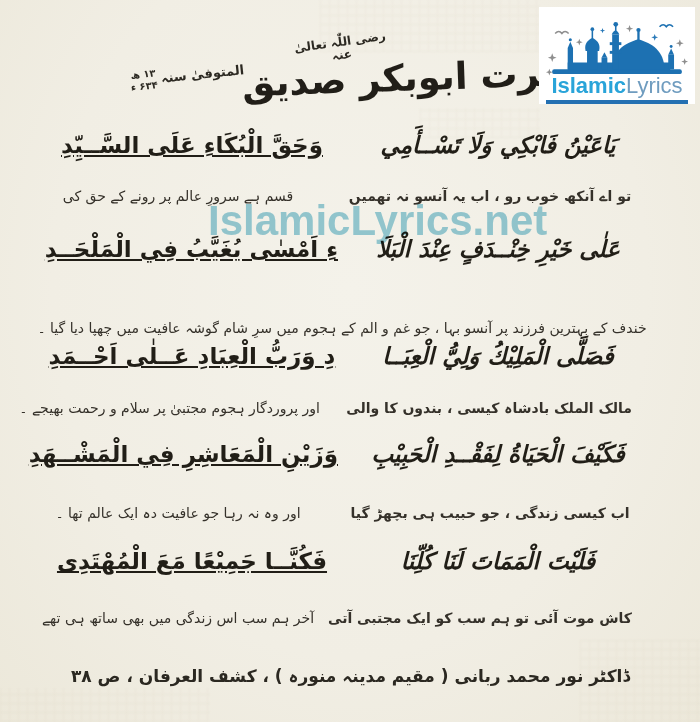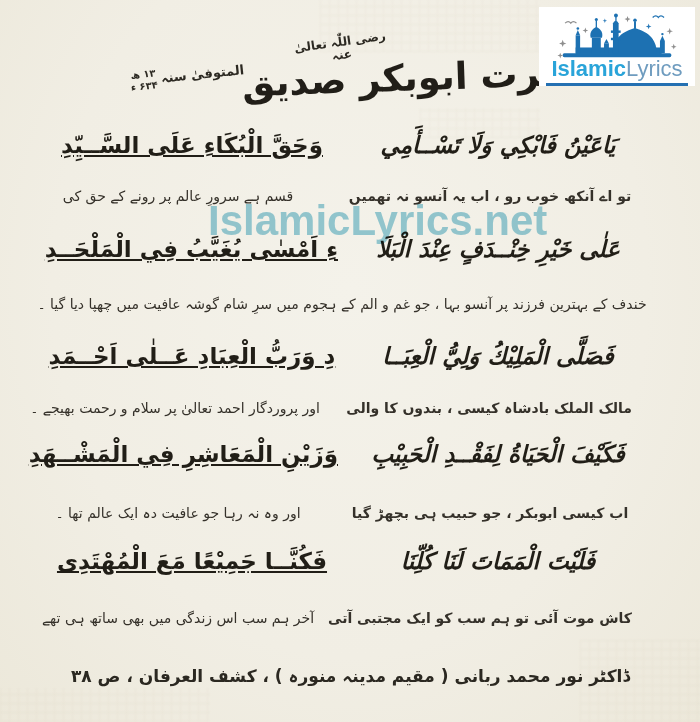--- a/index.html
+++ b/index.html
@@ -20,24 +20,24 @@
       repeating-linear-gradient(0deg, rgba(168,148,110,.12) 0 1px, transparent 1px 9px);
     opacity:.5;
   }
   .g1{left:320px;top:0;width:220px;height:52px;}
   .g2{left:580px;top:640px;width:120px;height:82px;}
   .g3{left:0;top:688px;width:210px;height:34px;opacity:.3;}
   .g4{left:420px;top:108px;width:120px;height:30px;opacity:.25;}
 
   
   .logo{
-    position:absolute;top:7px;right:5px;width:156px;height:79px;
+    position:absolute;top:7px;right:5px;width:156px;height:97px;
     background:#ffffff;
     display:flex;flex-direction:column;align-items:center;justify-content:flex-start;
-    padding-top:4px;box-sizing:border-box;z-index:4;
+    padding-top:12px;box-sizing:border-box;z-index:4;
   }
   .logo-text{font-family:"Liberation Sans", sans-serif;font-size:22px;line-height:22px;margin-top:-2px;white-space:nowrap;}
   .logo-text .islamic{color:#29a4d9;font-weight:bold;}
   .logo-text .lyrics{color:#6f9cbf;font-weight:normal;}
   .logo-underline{width:142px;height:4px;background:#2470b2;margin-top:3px;}
 
   
   .watermark{
     position:absolute;left:208px;top:197px;z-index:3;
     font-family:"Liberation Sans", sans-serif;
@@ -75,21 +75,21 @@
     font-size:23px;font-weight:bold;color:#211e17;
   }
   .hemi.r{right:56px;width:292px;font-style:italic;}
   .hemi.l{left:46px;width:292px;text-decoration:underline;}
   .urdu{
     position:absolute;direction:rtl;white-space:nowrap;text-align:center;
     font-size:14px;color:#35312a;
   }
   .urdu.r{right:68px;width:284px;font-weight:bold;}
   .urdu.l{left:36px;width:284px;}
-  .urdu.full{left:36px;right:52px;width:auto;font-size:14px;}
+  .urdu.full{left:36px;right:52px;width:auto;font-size:14px;margin-top:24px;}
 
   .c1a{top:132px;} .c1u{top:188px;}
   .c2a{top:236px;} .c2u{top:296px;}
   .c3a{top:343px;} .c3u{top:400px;}
   .c4a{top:441px;} .c4u{top:505px;}
   .c5a{top:548px;} .c5u{top:610px;}
 
   .footer{
     position:absolute;left:76px;right:70px;top:666px;z-index:2;
     direction:rtl;text-align:right;white-space:nowrap;
@@ -188,29 +188,29 @@
   <div class="urdu-line c2u">
     <span class="urdu full">خندف کے بہترین فرزند پر آنسو بہا ، جو غم و الم کے ہجوم میں سرِ شام گوشہ عافیت میں چھپا دیا گیا ۔</span>
   </div>
 
   <div class="arabic-line c3a">
     <span class="hemi r">فَصَلَّى الْمَلِيْكُ وَلِيُّ الْعِبَــا</span>
     <span class="hemi l">دِ وَرَبُّ الْعِبَادِ عَــلٰى اَحْــمَدِ</span>
   </div>
   <div class="urdu-line c3u">
     <span class="urdu r">مالک الملک بادشاہ کیسی ، بندوں کا والی</span>
-    <span class="urdu l">اور پروردگار احمد تعالیٰ پر سلام و رحمت بھیجے ۔</span>
+    <span class="urdu l">اور پروردگار ہجوم مجتبیٰ پر سلام و رحمت بھیجے ۔</span>
   </div>
 
   <div class="arabic-line c4a">
     <span class="hemi r">فَكَيْفَ الْحَيَاةُ لِفَقْــدِ الْحَبِيْبِ</span>
     <span class="hemi l">وَزَيْنِ الْمَعَاشِرِ فِي الْمَشْــهَدِ</span>
   </div>
   <div class="urdu-line c4u">
-    <span class="urdu r">اب کیسی ابوبکر ، جو حبیب ہی بچھڑ گیا</span>
+    <span class="urdu r">اب کیسی زندگی ، جو حبیب ہی بچھڑ گیا</span>
     <span class="urdu l">اور وہ نہ رہا جو عافیت دہ ایک عالم تھا ۔</span>
   </div>
 
   <div class="arabic-line c5a">
     <span class="hemi r">فَلَيْتَ الْمَمَاتَ لَنَا كُلِّنَا</span>
     <span class="hemi l">فَكُنَّــا جَمِيْعًا مَعَ الْمُهْتَدِى</span>
   </div>
   <div class="urdu-line c5u">
     <span class="urdu r">کاش موت آئی تو ہم سب کو ایک مجتبی آتی</span>
     <span class="urdu l">آخر ہم سب اس زندگی میں بھی ساتھ ہی تھے</span>

